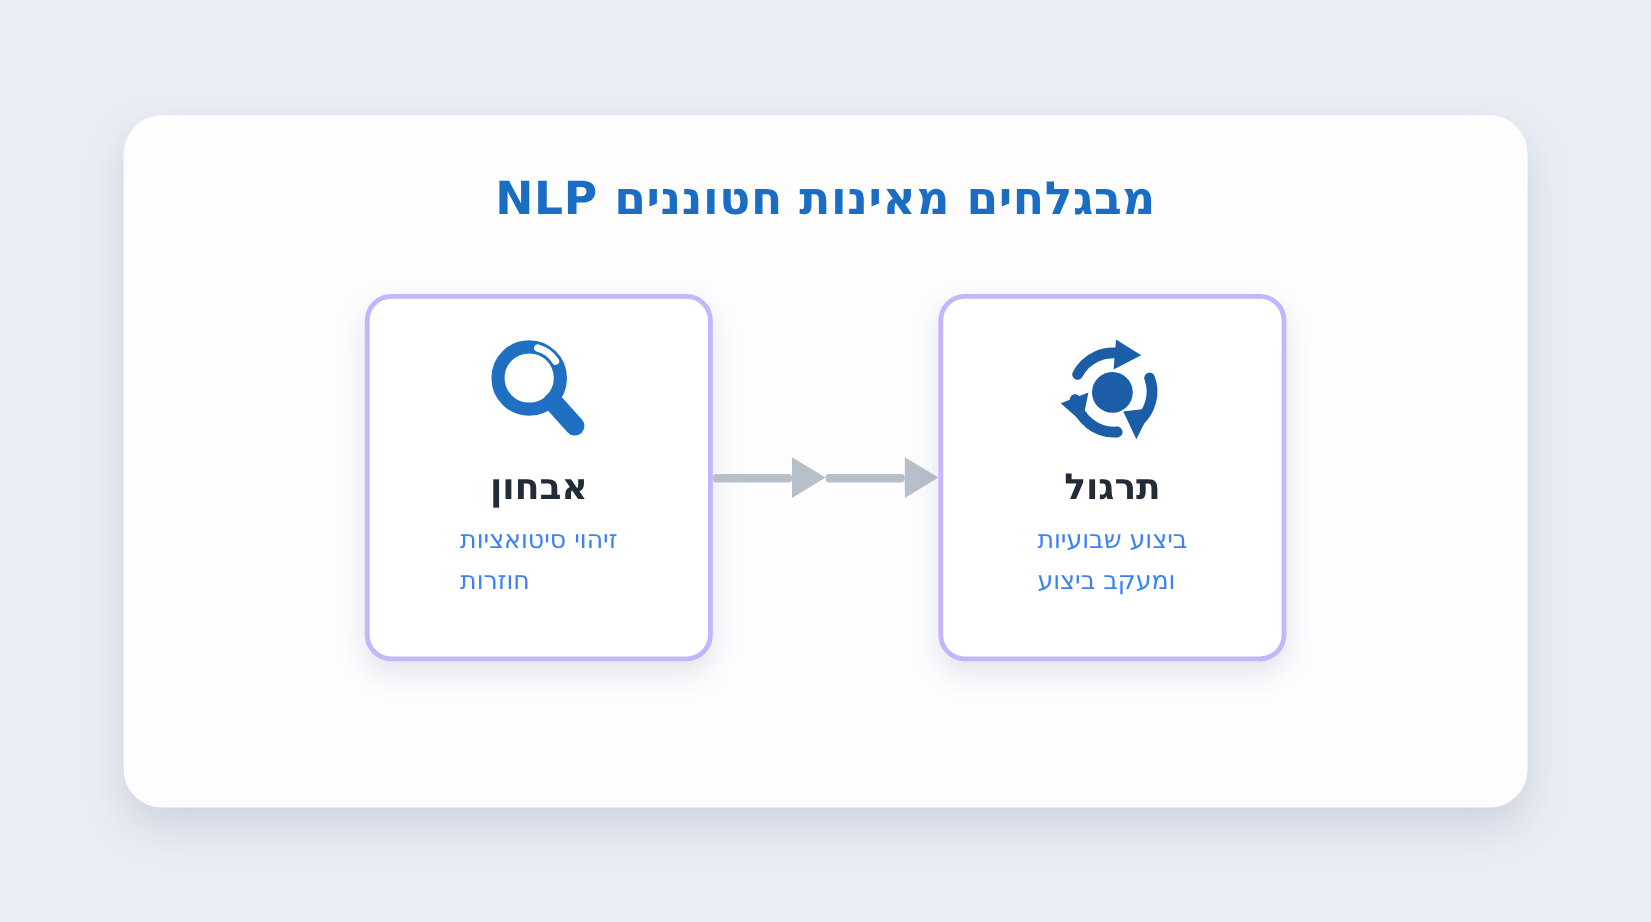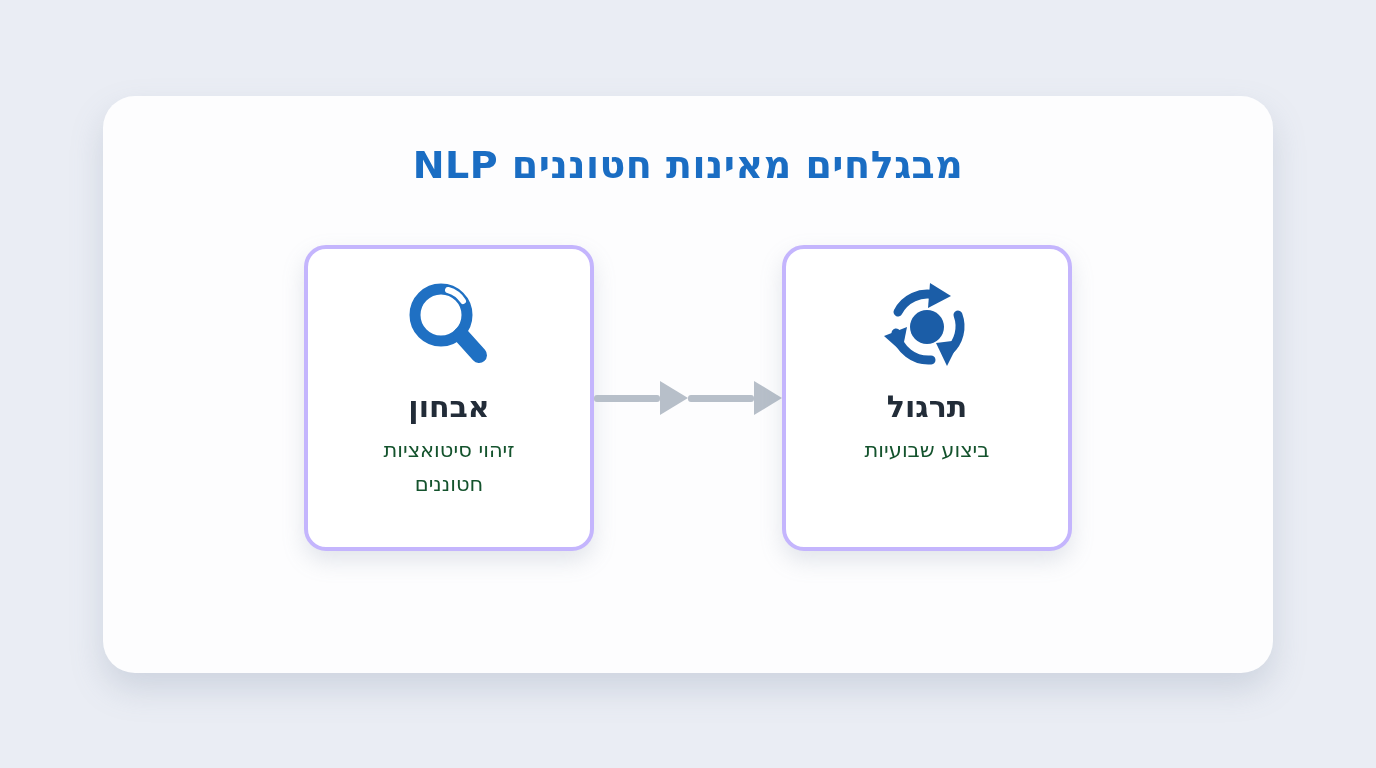--- a/index.html
+++ b/index.html
@@ -53,23 +53,23 @@
     margin-top: 8px;
     direction: rtl;
     font-size: 30px;
     font-weight: bold;
     color: #222c38;
     line-height: 40px;
   }
   .card-subtitle {
     margin-top: 6px;
     direction: rtl;
-    text-align: center;
+    text-align: left;
     font-size: 21px;
-    color: #14532d;
+    color: #3b82f6;
     line-height: 34px;
   }
   .flow-arrow {
     width: 94px;
     align-self: center;
     display: flex;
     align-items: center;
     flex: 0 0 auto;
   }
   .flow-arrow .shaft {
@@ -98,21 +98,21 @@
       <div class="card-icon">
         <svg width="100" height="100" viewBox="0 0 100 100">
           <circle cx="42" cy="40" r="26" fill="none" stroke="#1f70c3" stroke-width="11"></circle>
           <path d="M 49 15 A 26 26 0 0 1 64 26" fill="none" stroke="#ffffff" stroke-width="6" stroke-linecap="round"></path>
           <line x1="62" y1="60" x2="80" y2="80" stroke="#1f70c3" stroke-width="16" stroke-linecap="round"></line>
         </svg>
       </div>
       <div class="card-title">אבחון</div>
       <div class="card-subtitle">
         <div>זיהוי סיטואציות</div>
-        <div>חטוננים</div>
+        <div>חוזרות</div>
       </div>
     </div>
 
     <div class="flow-arrow">
       <div class="shaft"></div>
       <div class="head"></div>
     </div>
 
 
     <div class="flow-arrow">
@@ -132,17 +132,18 @@
           <g fill="#1b5da7">
             <polygon points="53,8 74,21 51,33"></polygon>
             <polygon points="83,65 70,91 59,68"></polygon>
             <polygon points="7,61 30,52 25,77"></polygon>
           </g>
         </svg>
       </div>
       <div class="card-title">תרגול</div>
       <div class="card-subtitle">
         <div>ביצוע שבועיות</div>
+        <div>ומעקב ביצוע</div>
       </div>
     </div>
 
   </div>
 </div>
 
 </body></html>

